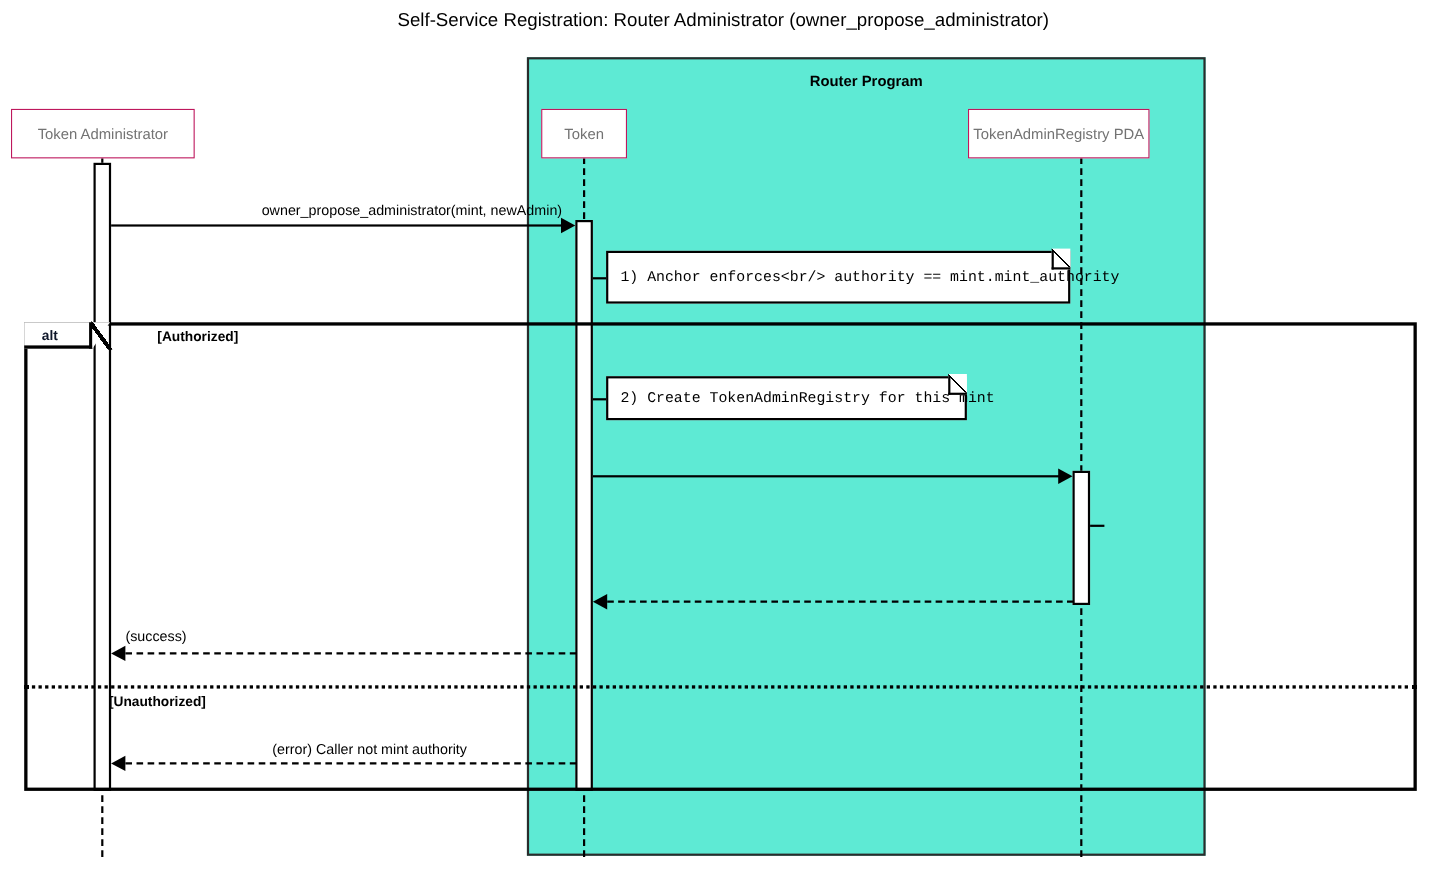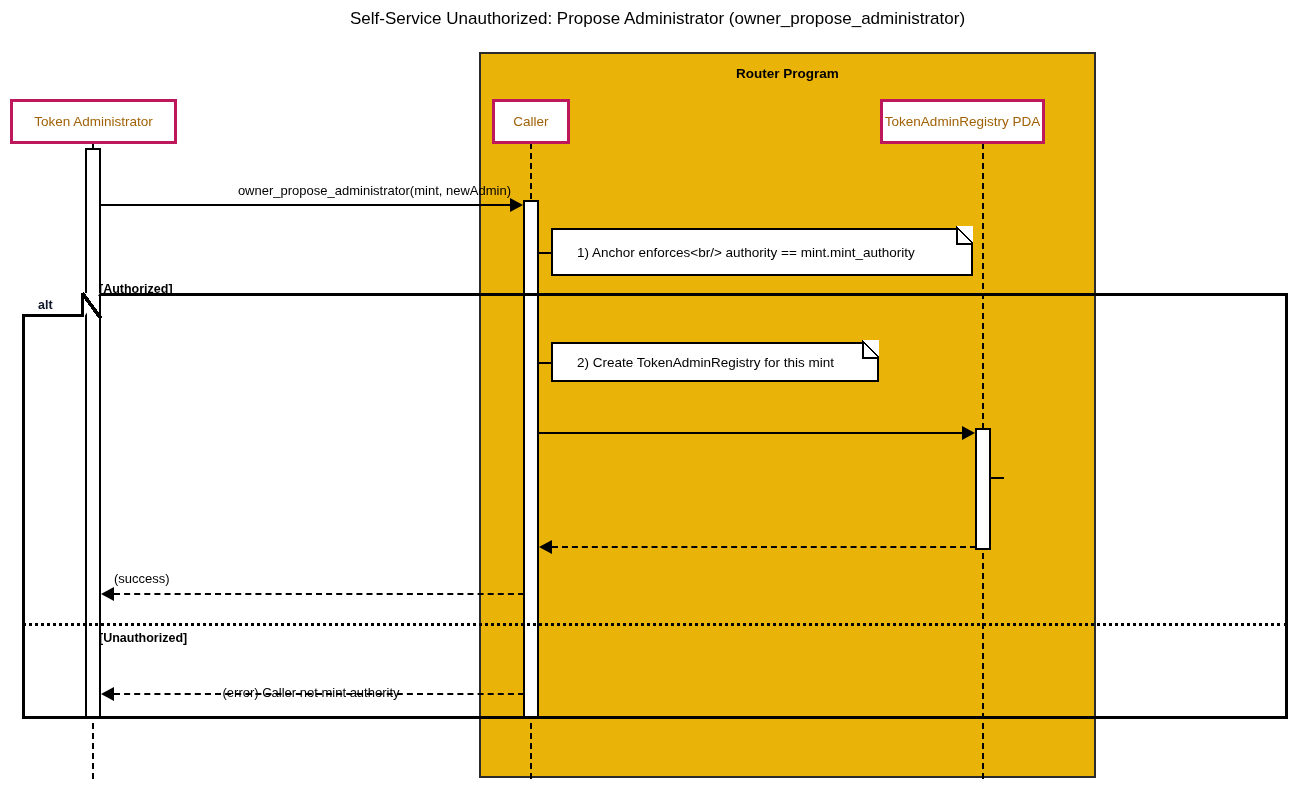--- a/index.html
+++ b/index.html
@@ -43,26 +43,26 @@
     font-size: 13.5px;
     font-weight: bold;
     color: #000000;
   }
 
   
   .participant {
     position: absolute;
     box-sizing: border-box;
     background: #ffffff;
-    border: 3px solid #be185d;
+    border: 1px solid #be185d;
     display: flex;
     align-items: center;
     justify-content: center;
     font-size: 13.5px;
-    color: #a16207;
+    color: #737373;
   }
 
   
   .lifeline {
     position: absolute;
     width: 0;
     border-left: 2px dashed #000000;
   }
 
   
@@ -110,22 +110,23 @@
     box-sizing: border-box;
     background: #ffffff;
     border: 2px solid #000000;
     display: flex;
     align-items: center;
     font-size: 13.5px;
     color: #000000;
     white-space: nowrap;
   }
   .note-text {
-    padding: 0 24px;
+    padding: 0 11px;
     width: 100%;
+    font-family: Liberation Mono, monospace;
   }
   .note-fold {
     position: absolute;
     top: -2px;
     right: -2px;
     width: 15px;
     height: 15px;
     background: #ffffff;
     border-left: 2px solid #000000;
     border-bottom: 2px solid #000000;
@@ -179,42 +180,42 @@
     position: absolute;
     height: 0;
     border-top: 3px dotted #000000;
   }
 </style>
 </head>
 <body>
 
 <div id="canvas">
 
-  <div class="diagram-title">Self-Service Unauthorized: Propose Administrator (owner_propose_administrator)</div>
-
-  <div class="group-box" style="left:479px; top:52px; width:617px; height:726px; background:#eab308;">
+  <div class="diagram-title">Self-Service Registration: Router Administrator (owner_propose_administrator)</div>
+
+  <div class="group-box" style="left:479px; top:52px; width:617px; height:726px; background:#5eead4;">
     <div class="group-title" style="top:12px;">Router Program</div>
   </div>
 
   <div class="lifeline" style="left:92px; top:143px; height:636px;"></div>
 
   <div class="lifeline" style="left:530px; top:143px; height:636px;"></div>
 
   <div class="lifeline" style="left:982px; top:143px; height:636px;"></div>
 
   <div class="activation" style="left:85px; top:148px; width:16px; height:571px;"></div>
   <div class="activation" style="left:523px; top:200px; width:16px; height:519px;"></div>
   <div class="activation" style="left:975px; top:428px; width:16px; height:122px;"></div>
 
   <div class="participant" style="left:10px; top:99px; width:167px; height:45px;">
     <span>Token Administrator</span>
   </div>
 
   <div class="participant" style="left:492px; top:99px; width:78px; height:45px;">
-    <span>Caller</span>
+    <span>Token</span>
   </div>
 
   <div class="participant" style="left:880px; top:99px; width:165px; height:45px;">
     <span>TokenAdminRegistry PDA</span>
   </div>
 
   <div class="msg-label" style="left:101px; top:183px; width:410px; text-align:right;">owner_propose_administrator(mint, newAdmin)</div>
   <div class="msg-line" style="left:101px; top:204px; width:410px;"></div>
   <div class="arrow-right" style="left:510px; top:198px;"></div>
 
@@ -224,21 +225,21 @@
     <span class="note-fold"></span>
   </div>
 
   <div class="alt-frame" style="left:22px; top:293px; width:1266px; height:426px;"></div>
   <div class="alt-tab" style="left:22px; top:293px; width:62px;"></div>
   <div style="position:absolute; left:84px; top:293px; width:0; height:0;
               border-left:16px solid #ffffff; border-bottom:24px solid transparent;"></div>
   <div style="position:absolute; left:83px; top:292px; width:19px; height:26px;
               background:linear-gradient(to bottom left, transparent 0 48%, #000000 48% 60%, transparent 60% 100%);"></div>
   <div class="alt-tab-label" style="left:38px; top:298px;">alt</div>
-  <div class="alt-guard" style="left:99px; top:282px;">[Authorized]</div>
+  <div class="alt-guard" style="left:99px; top:299px;padding-left:44px;">[Authorized]</div>
 
   <div class="note-connector" style="left:539px; top:362px; width:13px;"></div>
   <div class="note" style="left:551px; top:342px; width:328px; height:40px;">
     <span class="note-text">2) Create TokenAdminRegistry for this mint</span>
     <span class="note-fold"></span>
   </div>
 
   <div class="msg-line" style="left:539px; top:432px; width:424px;"></div>
   <div class="arrow-right" style="left:962px; top:426px;"></div>
 
@@ -247,17 +248,17 @@
   <div class="msg-line dashed" style="left:552px; top:546px; width:424px;"></div>
   <div class="arrow-left" style="left:539px; top:540px;"></div>
 
   <div class="msg-label" style="left:114px; top:571px; width:410px; text-align:left;">(success)</div>
   <div class="msg-line dashed" style="left:114px; top:593px; width:410px;"></div>
   <div class="arrow-left" style="left:101px; top:587px;"></div>
 
   <div class="alt-divider" style="left:22px; top:623px; width:1266px;"></div>
   <div class="alt-guard" style="left:99px; top:631px;">[Unauthorized]</div>
 
-  <div class="msg-label" style="left:106px; top:673px; width:410px; text-align:center;margin-top:12px;">(error) Caller not mint authority</div>
+  <div class="msg-label" style="left:131px; top:673px; width:410px; text-align:center;">(error) Caller not mint authority</div>
   <div class="msg-line dashed" style="left:114px; top:693px; width:410px;"></div>
   <div class="arrow-left" style="left:101px; top:687px;"></div>
 
 </div>
 
 </body></html>

